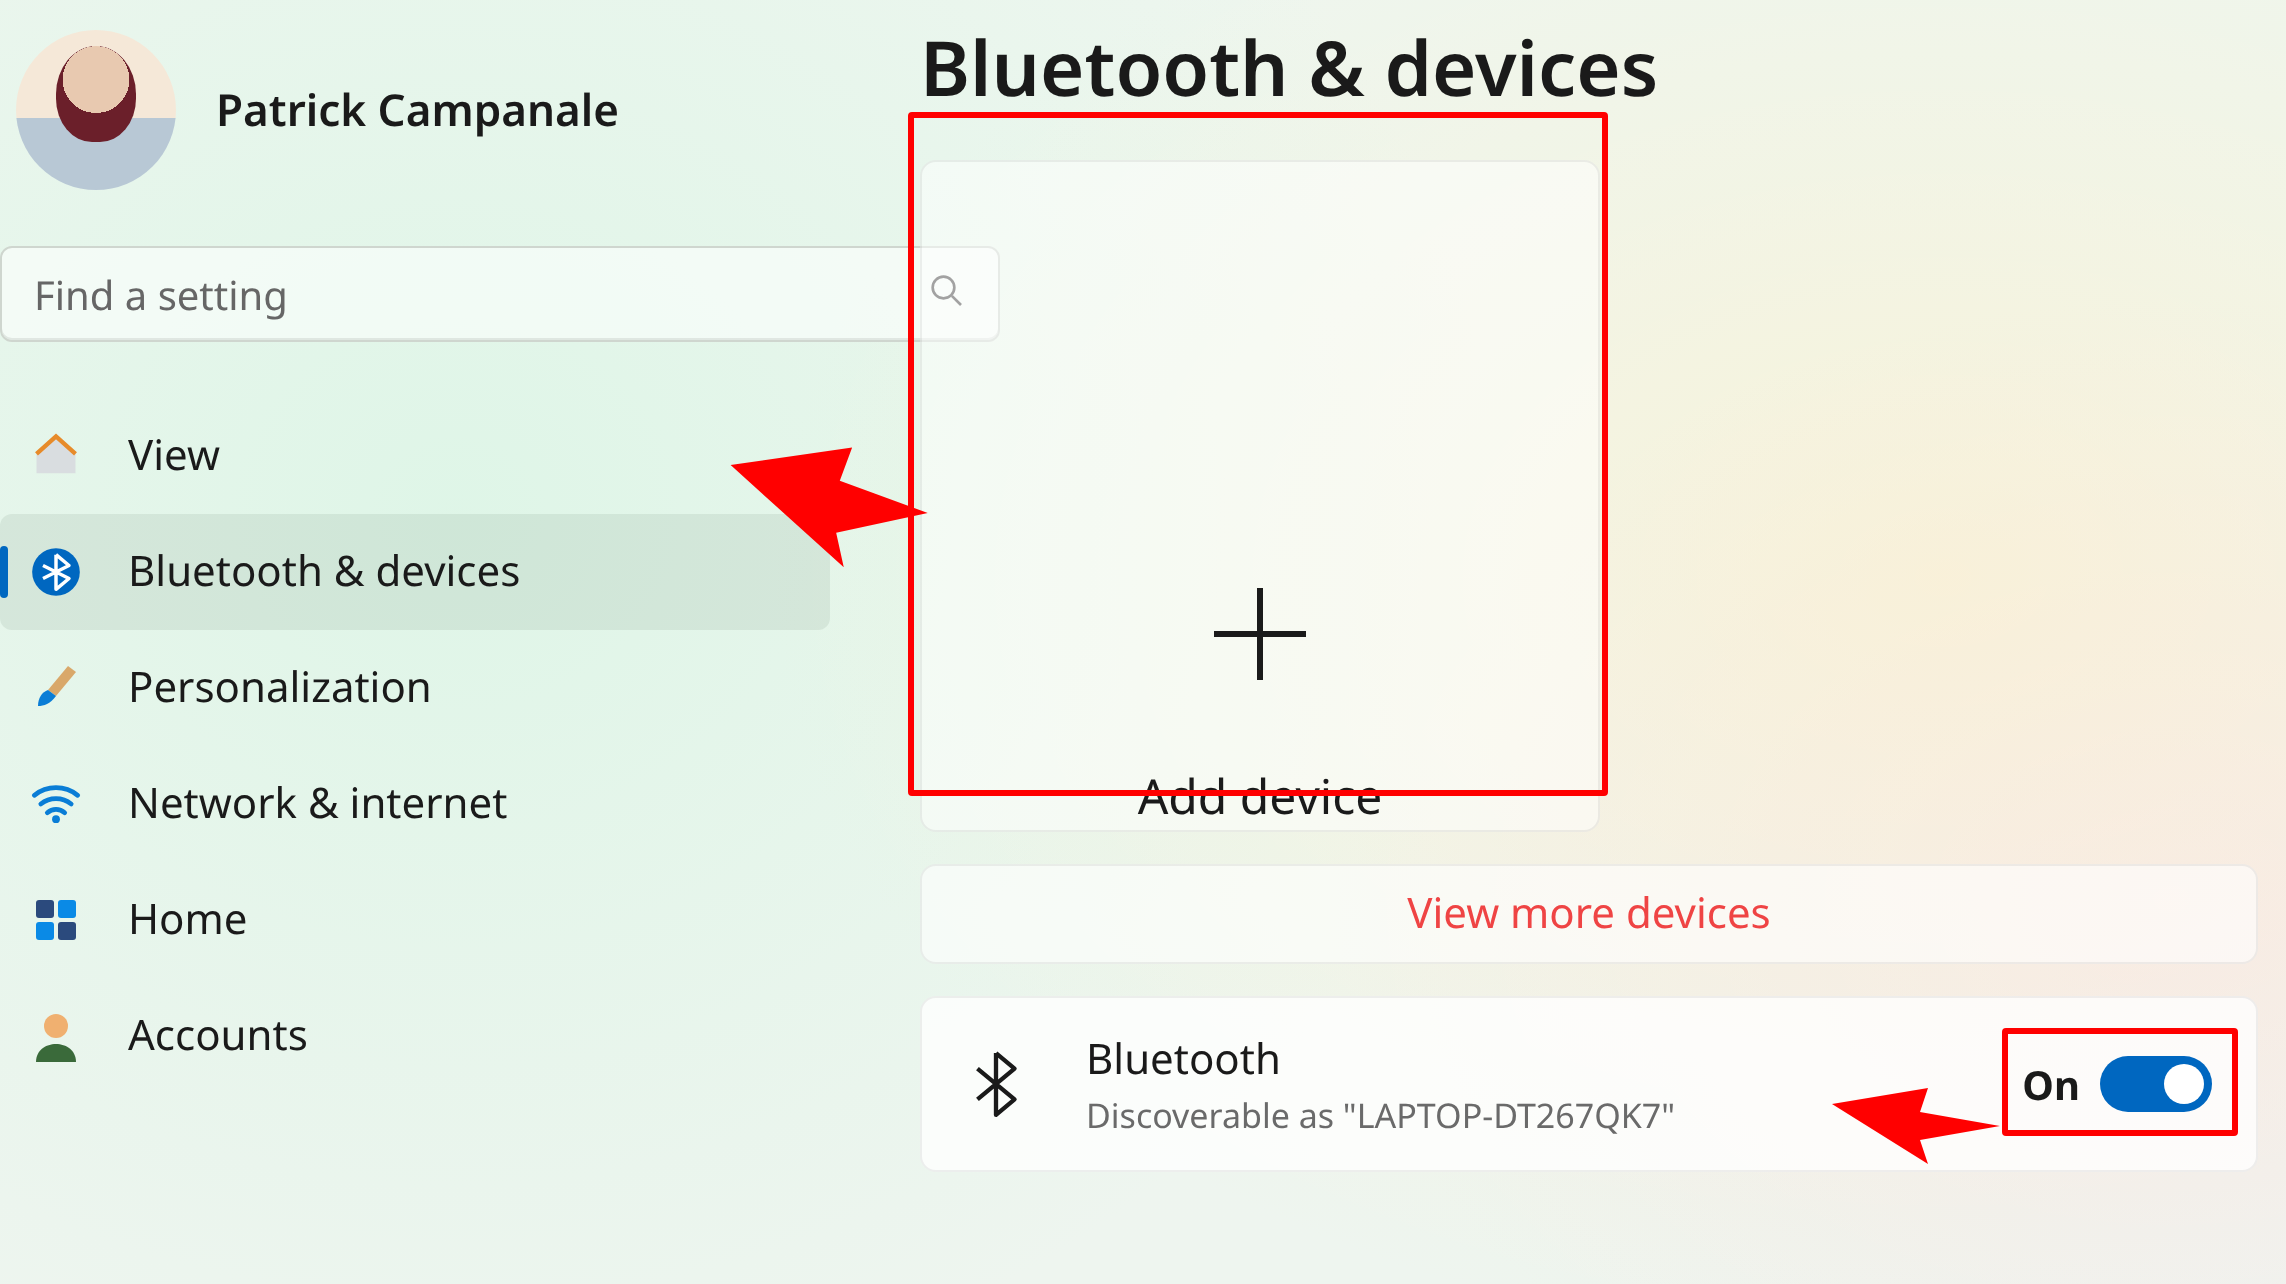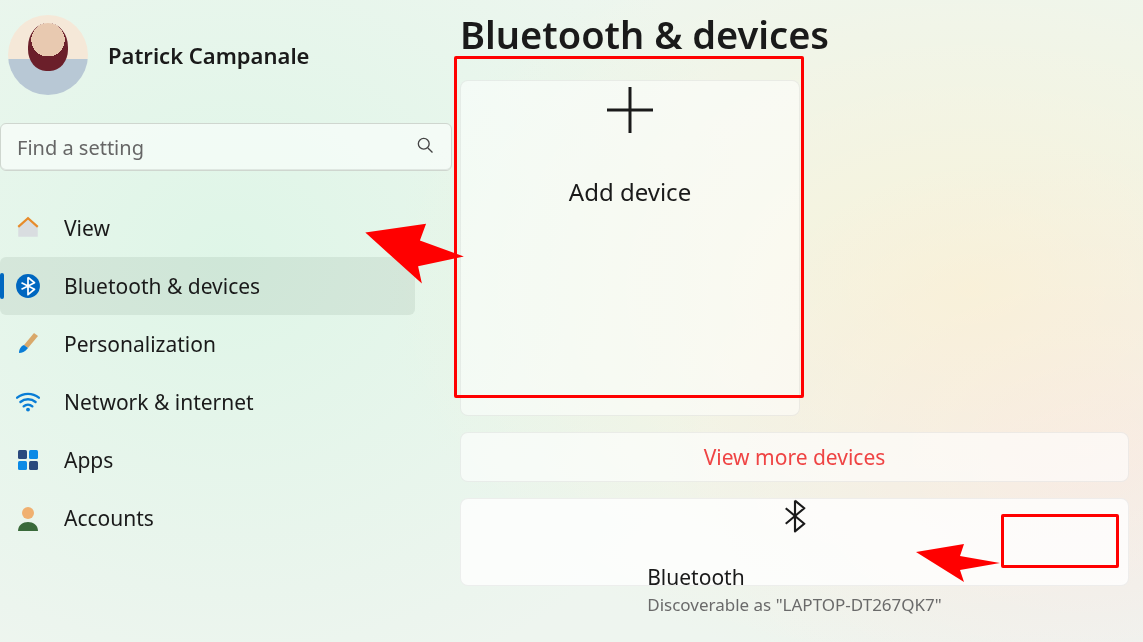--- a/index.html
+++ b/index.html
@@ -9,42 +9,42 @@
         radial-gradient(ellipse 900px 600px at 85% 45%, rgba(255,240,200,.55), transparent 65%),
         radial-gradient(ellipse 700px 500px at 95% 70%, rgba(255,220,235,.45), transparent 60%),
         radial-gradient(ellipse 800px 700px at 20% 40%, rgba(210,245,225,.55), transparent 65%),
         linear-gradient(#eef6ef,#eef5ef);
     }
     .sidebar { position:absolute; left:0; top:3px; width:415px; height:100%; padding-left:0; }
     .profile { display:flex; align-items:center; gap:20px; padding:12px 0 0 8px; }
     .avatar { width:80px; height:80px; border-radius:50%; overflow:hidden; background:linear-gradient(#f5e8d8 55%,#b8c8d5 55%); position:relative; }
     .avatar::after{content:"";position:absolute;left:20px;top:8px;width:40px;height:48px;border-radius:50% 50% 45% 45%;background:radial-gradient(circle at 50% 35%,#e8c9b0 45%,#6b1f2a 45%);}
     .username { font-size:22px; font-weight:600; color:#1a1a1a; }
-    .search { margin:28px 0 0 0; width:452px; height:48px; border:1px solid #cfd6cf; border-radius:6px; background:rgba(255,255,255,.55); display:flex; align-items:center; padding:0 16px; box-shadow:inset 0 -1px 0 rgba(0,0,0,.08); }
+    .search { margin:28px 0 0 0; width:500px; height:48px; border:1px solid #cfd6cf; border-radius:6px; background:rgba(255,255,255,.55); display:flex; align-items:center; padding:0 16px; box-shadow:inset 0 -1px 0 rgba(0,0,0,.08); }
     .search input { flex:1; border:none; background:transparent; font-size:20px; color:#555; outline:none; }
     .search input::placeholder{ color:#666; }
     .nav { margin-top:28px; }
     .nav-item { display:flex; align-items:center; gap:22px; height:58px; padding-left:14px; border-radius:6px; font-size:21px; color:#1a1a1a; cursor:pointer; width:415px; position:relative; }
     .nav-item .ico { width:28px; display:flex; justify-content:center; }
     .nav-item.active { background:rgba(120,150,130,.15); }
     .nav-item.active::before { content:""; position:absolute; left:0; top:16px; bottom:16px; width:4px; border-radius:2px; background:#0067c0; }
     .main { position:absolute; left:460px; top:0; right:0; padding-right:14px; }
     .page-title { font-size:38px; font-weight:600; color:#1a1a1a; margin-top:8px; }
-    .tile { width:340px; height:336px; margin-top:20px; border-radius:8px; background:rgba(255,255,255,.5); border:1px solid rgba(0,0,0,.06); display:flex; flex-direction:column; align-items:center; justify-content:flex-start; gap:29px; position:relative; }
+    .tile { width:340px; height:336px; margin-top:20px; border-radius:8px; background:rgba(255,255,255,.5); border:1px solid rgba(0,0,0,.06); display:flex; flex-direction:column; align-items:center; justify-content:flex-end; gap:29px; position:relative; }
     .tile .plus { font-size:60px; font-weight:200; color:#1a1a1a; line-height:1; }
     .tile .lbl { font-size:24px; color:#1a1a1a; }
     .hl-tile { position:absolute; border:3px solid #f00; border-radius:2px; }
     .viewmore { margin-top:16px; height:50px; border-radius:8px; border:1px solid rgba(0,0,0,.06); background:rgba(255,255,255,.6); display:flex; align-items:center; justify-content:center; }
     .viewmore span{ color:#ef4444; font-size:21px; }
-    .btcard { margin-top:16px; height:88px; border-radius:8px; border:1px solid rgba(0,0,0,.06); background:rgba(255,255,255,.78); display:flex; align-items:center; padding:0 22px; gap:30px; position:relative;flex-direction:column; }
+    .btcard { margin-top:16px; height:88px; border-radius:8px; border:1px solid rgba(0,0,0,.06); background:rgba(255,255,255,.78); display:flex; align-items:center; padding:0 22px; gap:30px; position:relative; }
     .btcard .bticon{ width:30px; display:flex; justify-content:center; }
     .btcard .txt{ flex:1; }
     .btcard .t1{ font-size:21px; color:#1a1a1a; }
     .btcard .t2{ font-size:17px; color:#6a6a6a; margin-top:2px; }
-    .toggle-wrap{ display:flex; align-items:center; gap:10px; }
+    .toggle-wrap{ display:flex; align-items:center; gap:10px;font-weight:bold; }
     .toggle-wrap .state{ font-size:20px; color:#1a1a1a; }
     .toggle{ width:56px; height:28px; border-radius:14px; background:#0067c0; position:relative; }
     .toggle::after{ content:""; position:absolute; right:4px; top:4px; width:20px; height:20px; border-radius:50%; background:#fff; }
     .hl-toggle{ position:absolute; border:3px solid #f00; border-radius:2px; }
     .arrow{ position:absolute; pointer-events:none; }
     .arrow svg{ display:block; }
   </style>
 </head>
 <body>
 
@@ -103,21 +103,21 @@
     </div>
     <div class="nav-item">
       <span class="ico">
         <svg width="24" height="24" viewBox="0 0 24 24">
             <rect x="2" y="2" width="9" height="9" rx="1.5" fill="#2b4a7d"></rect>
             <rect x="13" y="2" width="9" height="9" rx="1.5" fill="#0a8ae6"></rect>
             <rect x="2" y="13" width="9" height="9" rx="1.5" fill="#0a8ae6"></rect>
             <rect x="13" y="13" width="9" height="9" rx="1.5" fill="#2b4a7d"></rect>
           </svg>
       </span>
-      <span>Apps</span>
+      <span>Home</span>
     </div>
     <div class="nav-item">
       <span class="ico">
         <svg width="24" height="26" viewBox="0 0 24 26">
             <circle cx="12" cy="8" r="6" fill="#f0b070"></circle>
             <path d="M2 26c0-6 5-9 10-9s10 3 10 9z" fill="#3a6a3a"></path>
           </svg>
       </span>
       <span>Accounts</span>
     </div>

